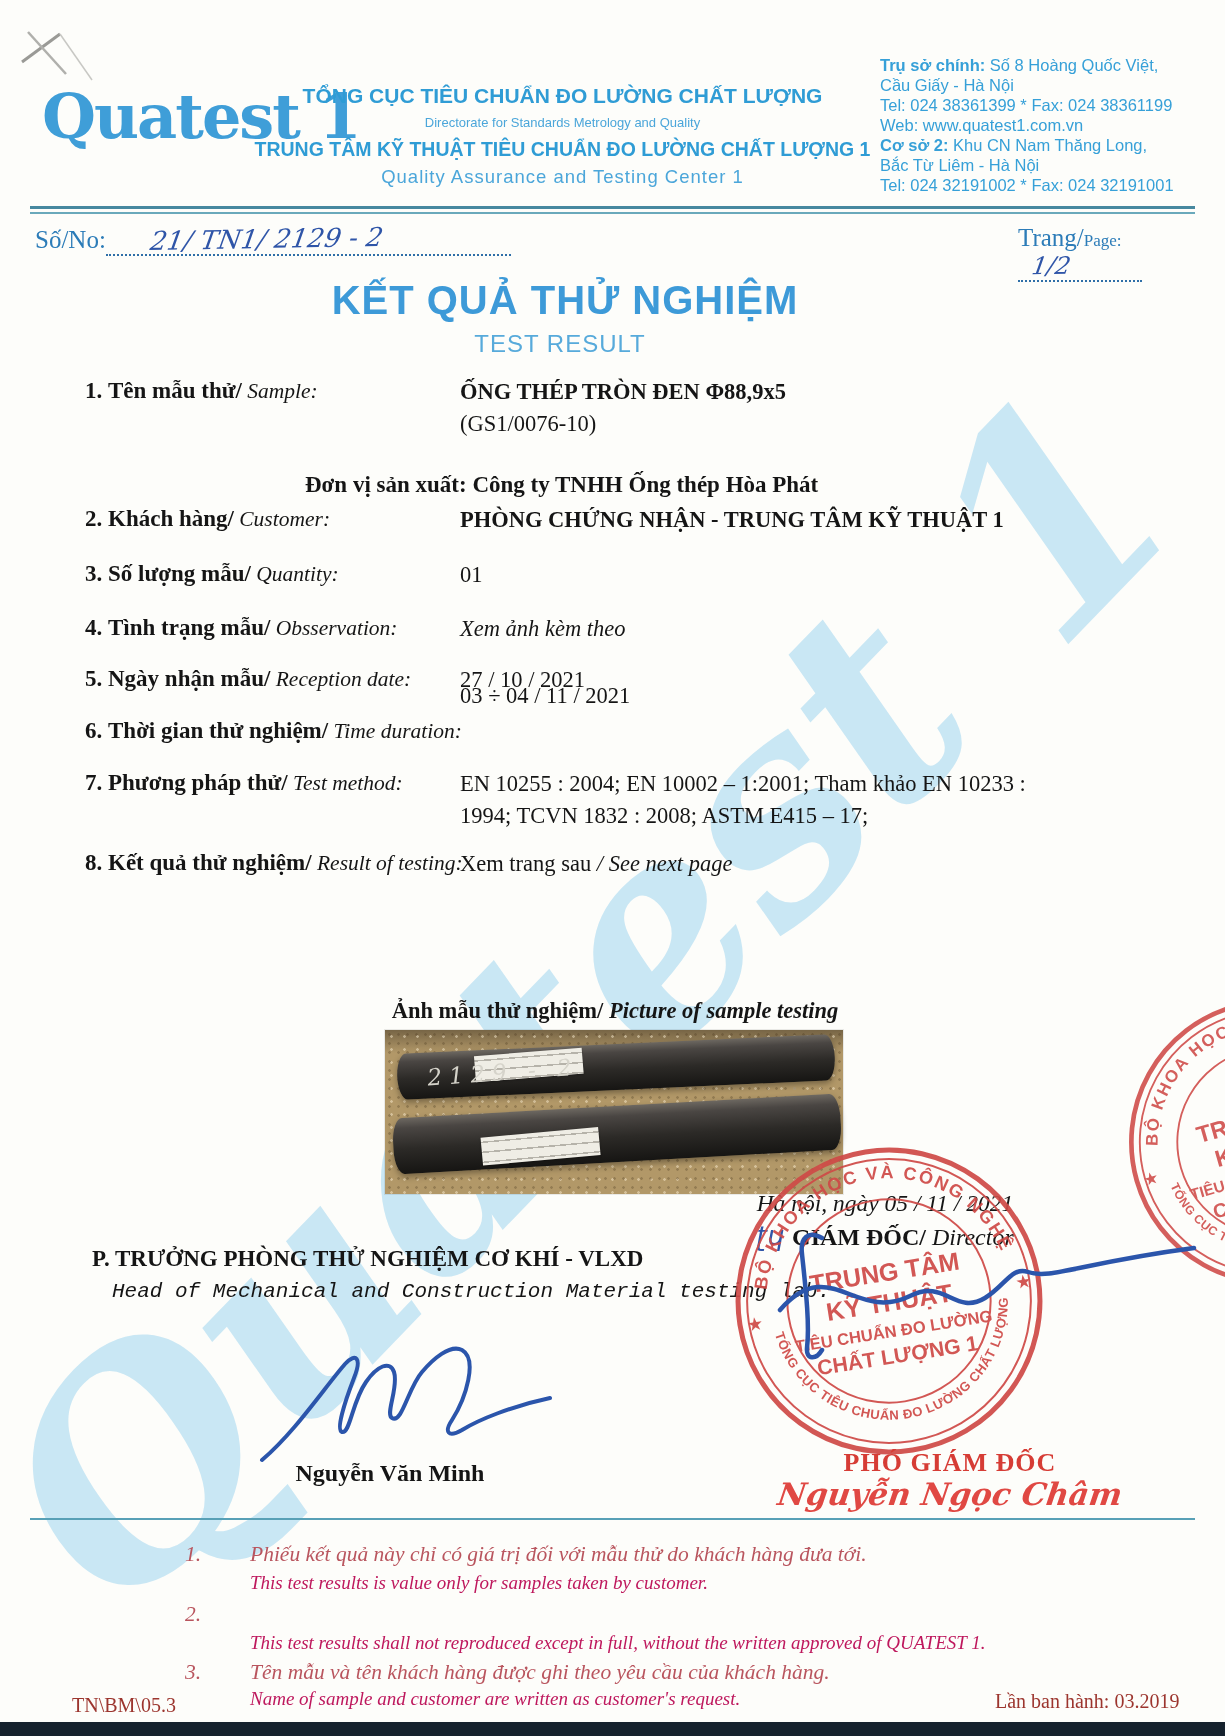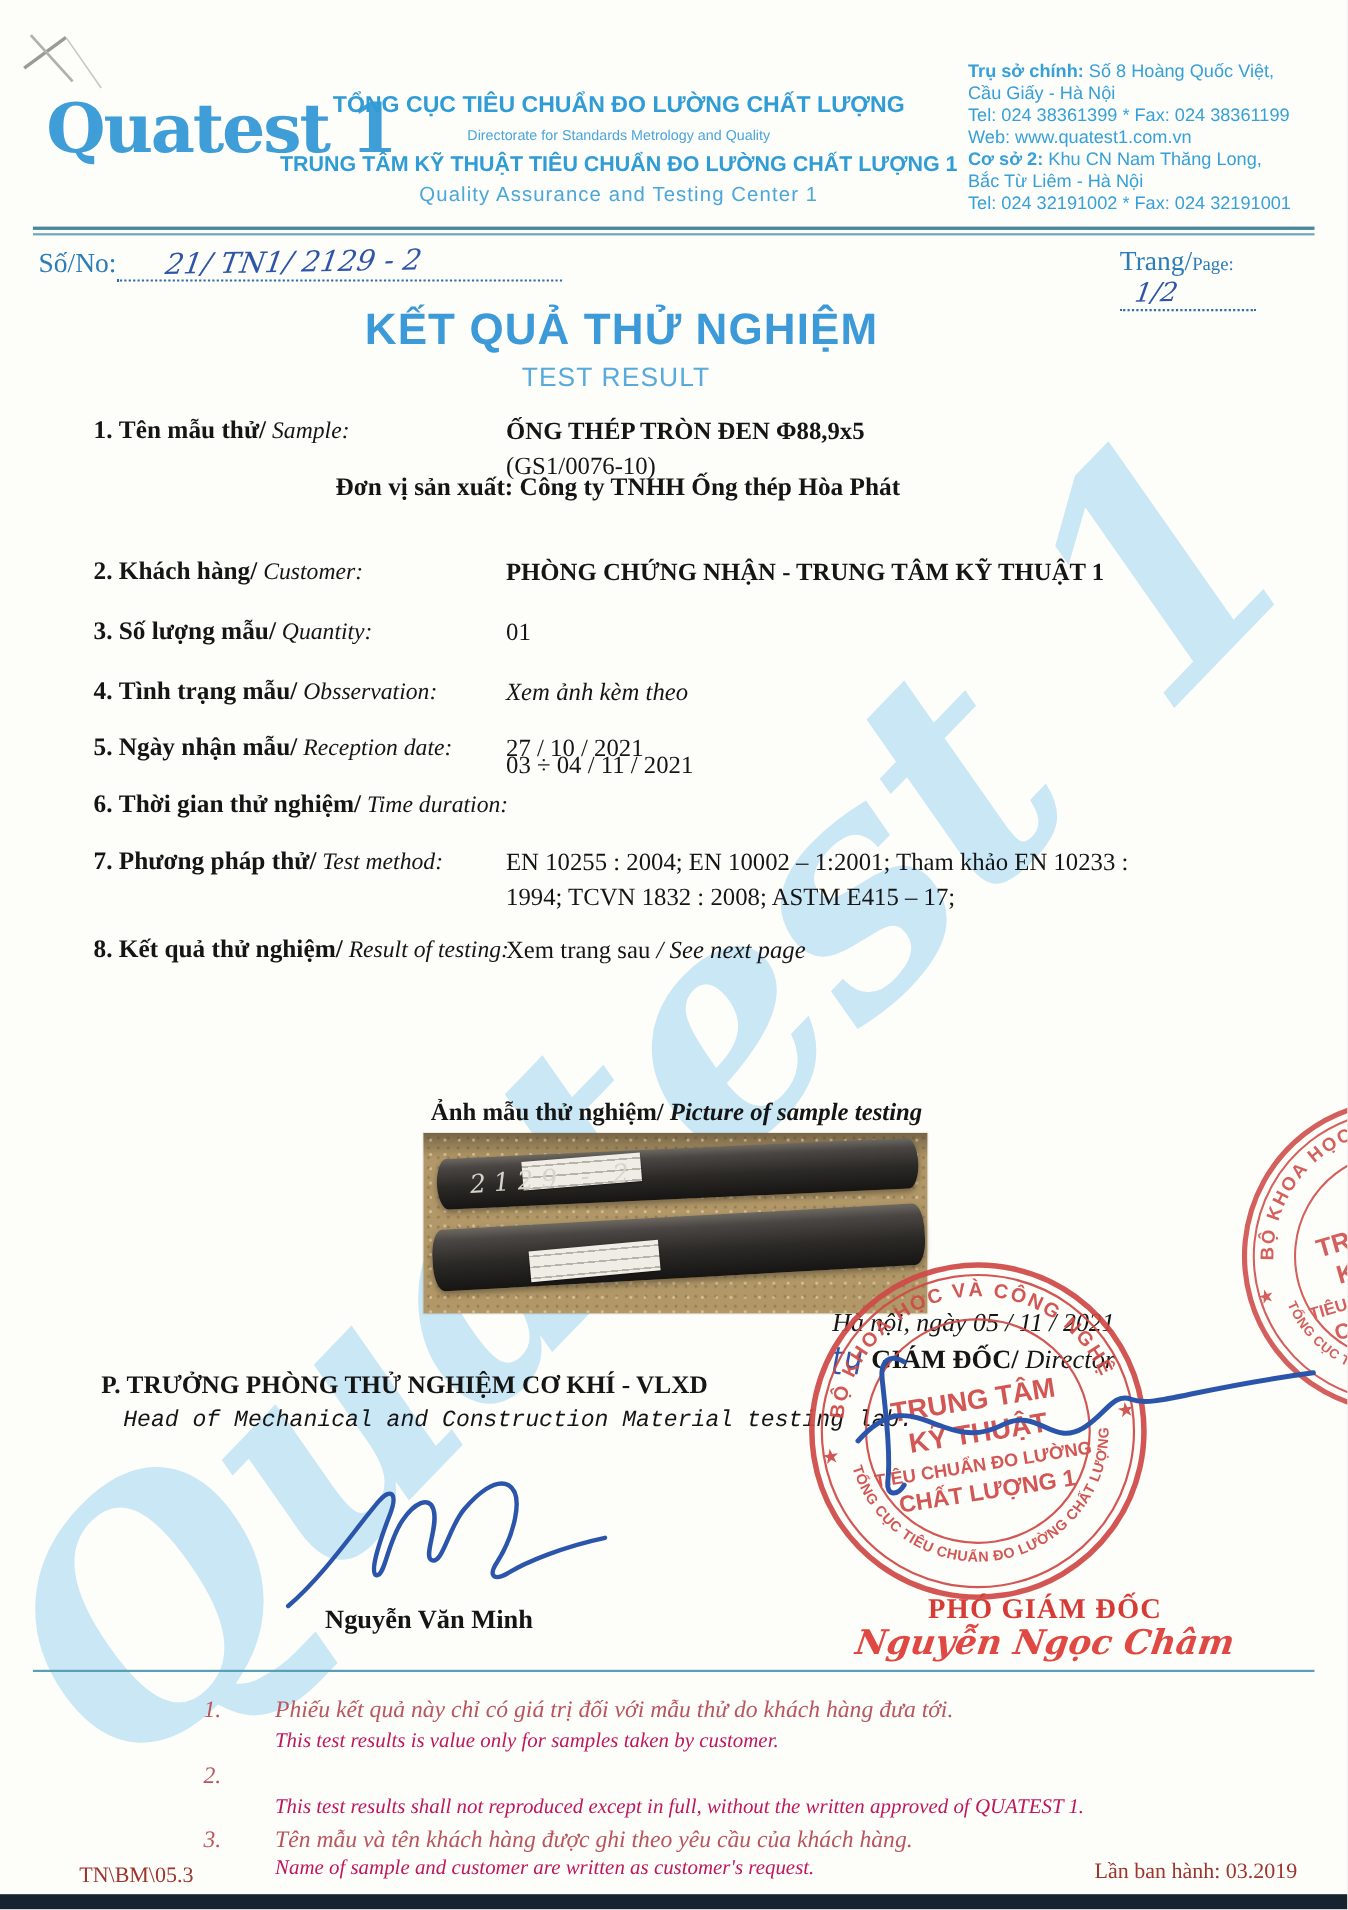--- a/index.html
+++ b/index.html
@@ -31,21 +31,21 @@
   .title{left:0;top:278px;width:1130px;text-align:center;z-index:2;
          font-weight:bold;font-size:40px;color:#3d9ad8;letter-spacing:1px;font-family:"Liberation Sans","DejaVu Sans",sans-serif;}
   .subtitle{left:0;top:330px;width:1120px;text-align:center;z-index:2;font-size:24px;color:#57aadb;font-family:"Liberation Sans","DejaVu Sans",sans-serif;letter-spacing:1px;}
   
   .frow-label{left:85px;z-index:2;font-size:23px;white-space:nowrap;}
   .frow-label b{font-weight:bold;}
   .frow-label i{font-style:italic;font-weight:normal;font-size:21.5px;}
   .frow-value{left:460px;z-index:2;font-size:22.5px;width:640px;line-height:32px;}
   .bold{font-weight:bold;}
   .ital{font-style:italic;}
-  .producer{left:305px;top:430px;z-index:2;font-weight:bold;font-size:23px;}
+  .producer{left:305px;top:472px;z-index:2;font-weight:bold;font-size:23px;}
   
   .caption{left:60px;top:998px;width:1110px;text-align:center;z-index:2;font-size:22.5px;font-weight:bold;}
   .caption i{font-style:italic;}
   .photo{left:385px;top:1030px;width:458px;height:164px;z-index:3;
     background:
       radial-gradient(circle, rgba(70,52,28,.28) 1px, transparent 1.6px),
       radial-gradient(circle, rgba(255,242,214,.45) 1px, transparent 1.6px),
       linear-gradient(180deg, rgba(60,50,35,.5), rgba(60,50,35,0) 14%),
       #b29868;
     background-size:9px 9px,13px 13px,100% 100%,100% 100%;

